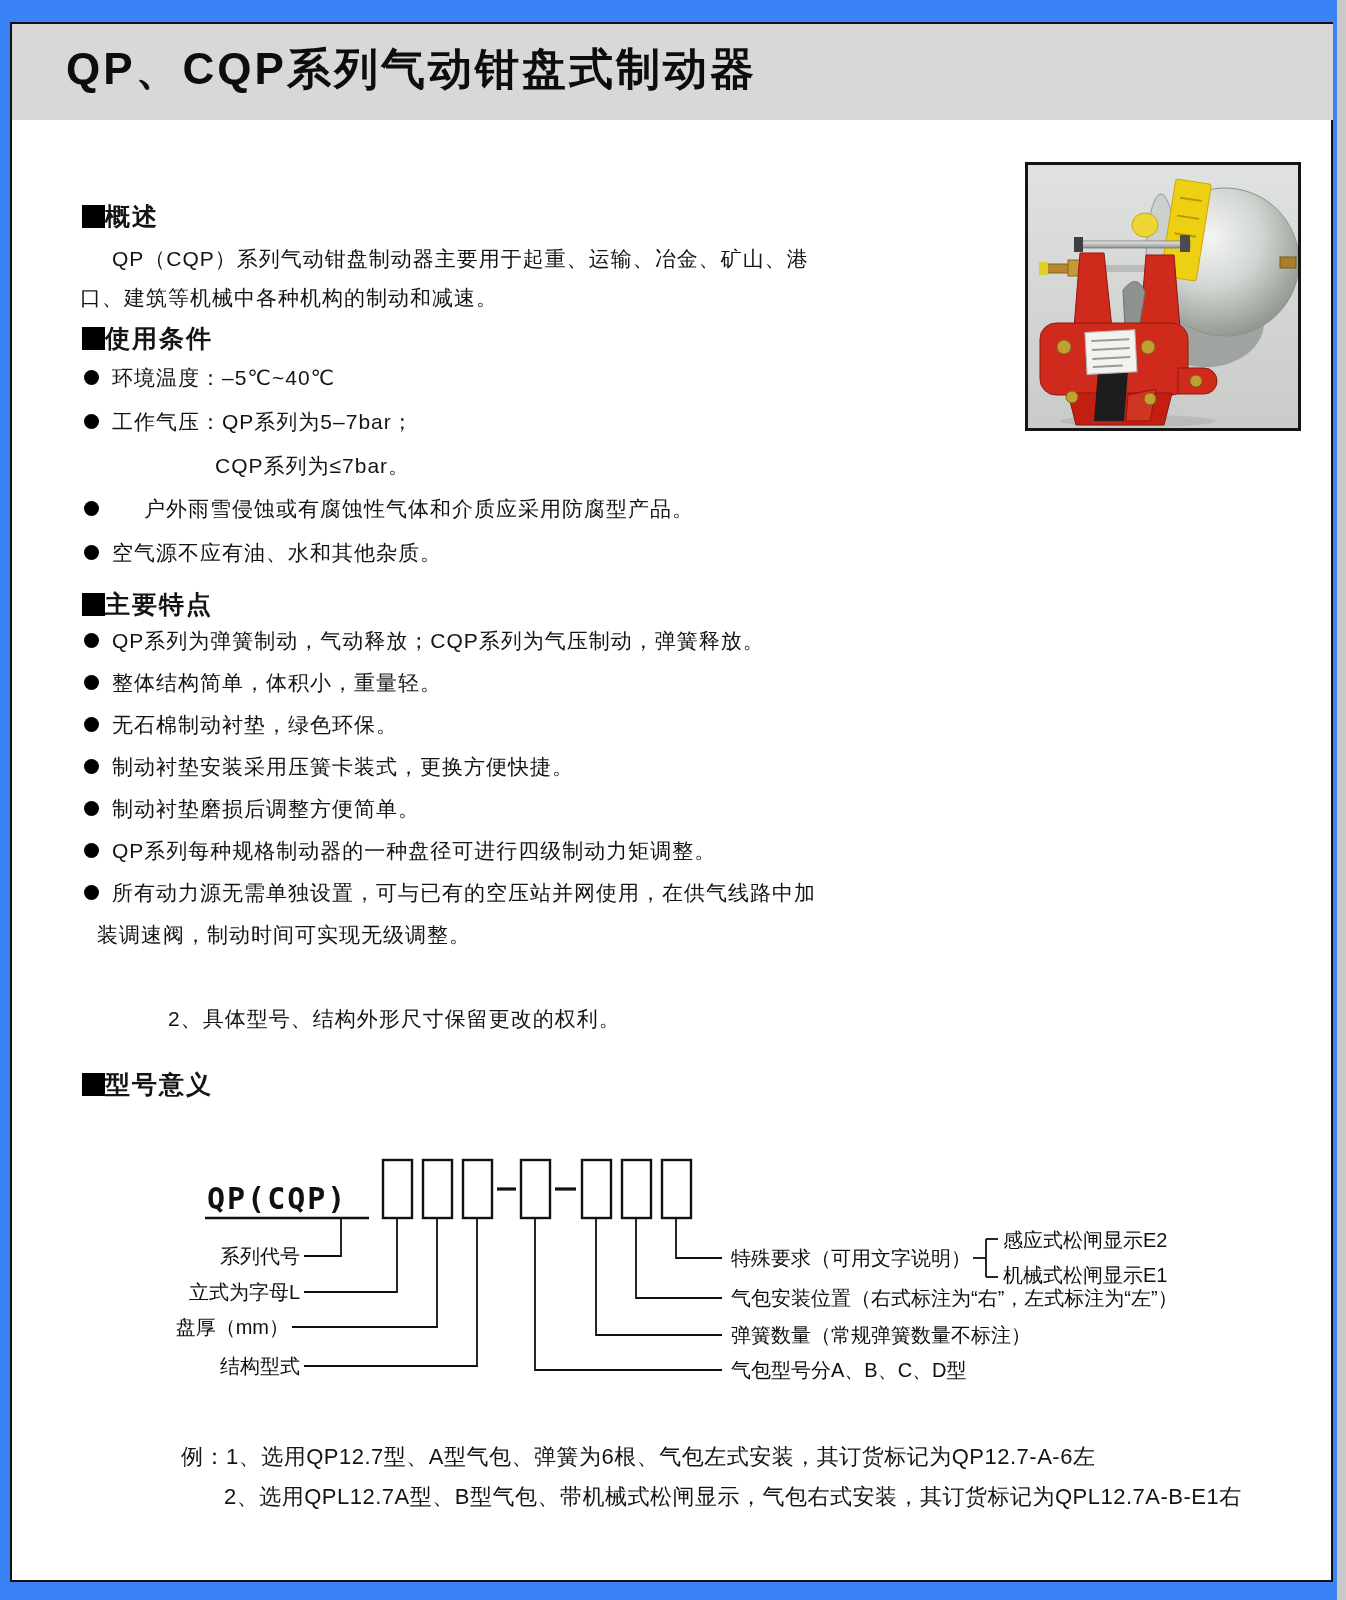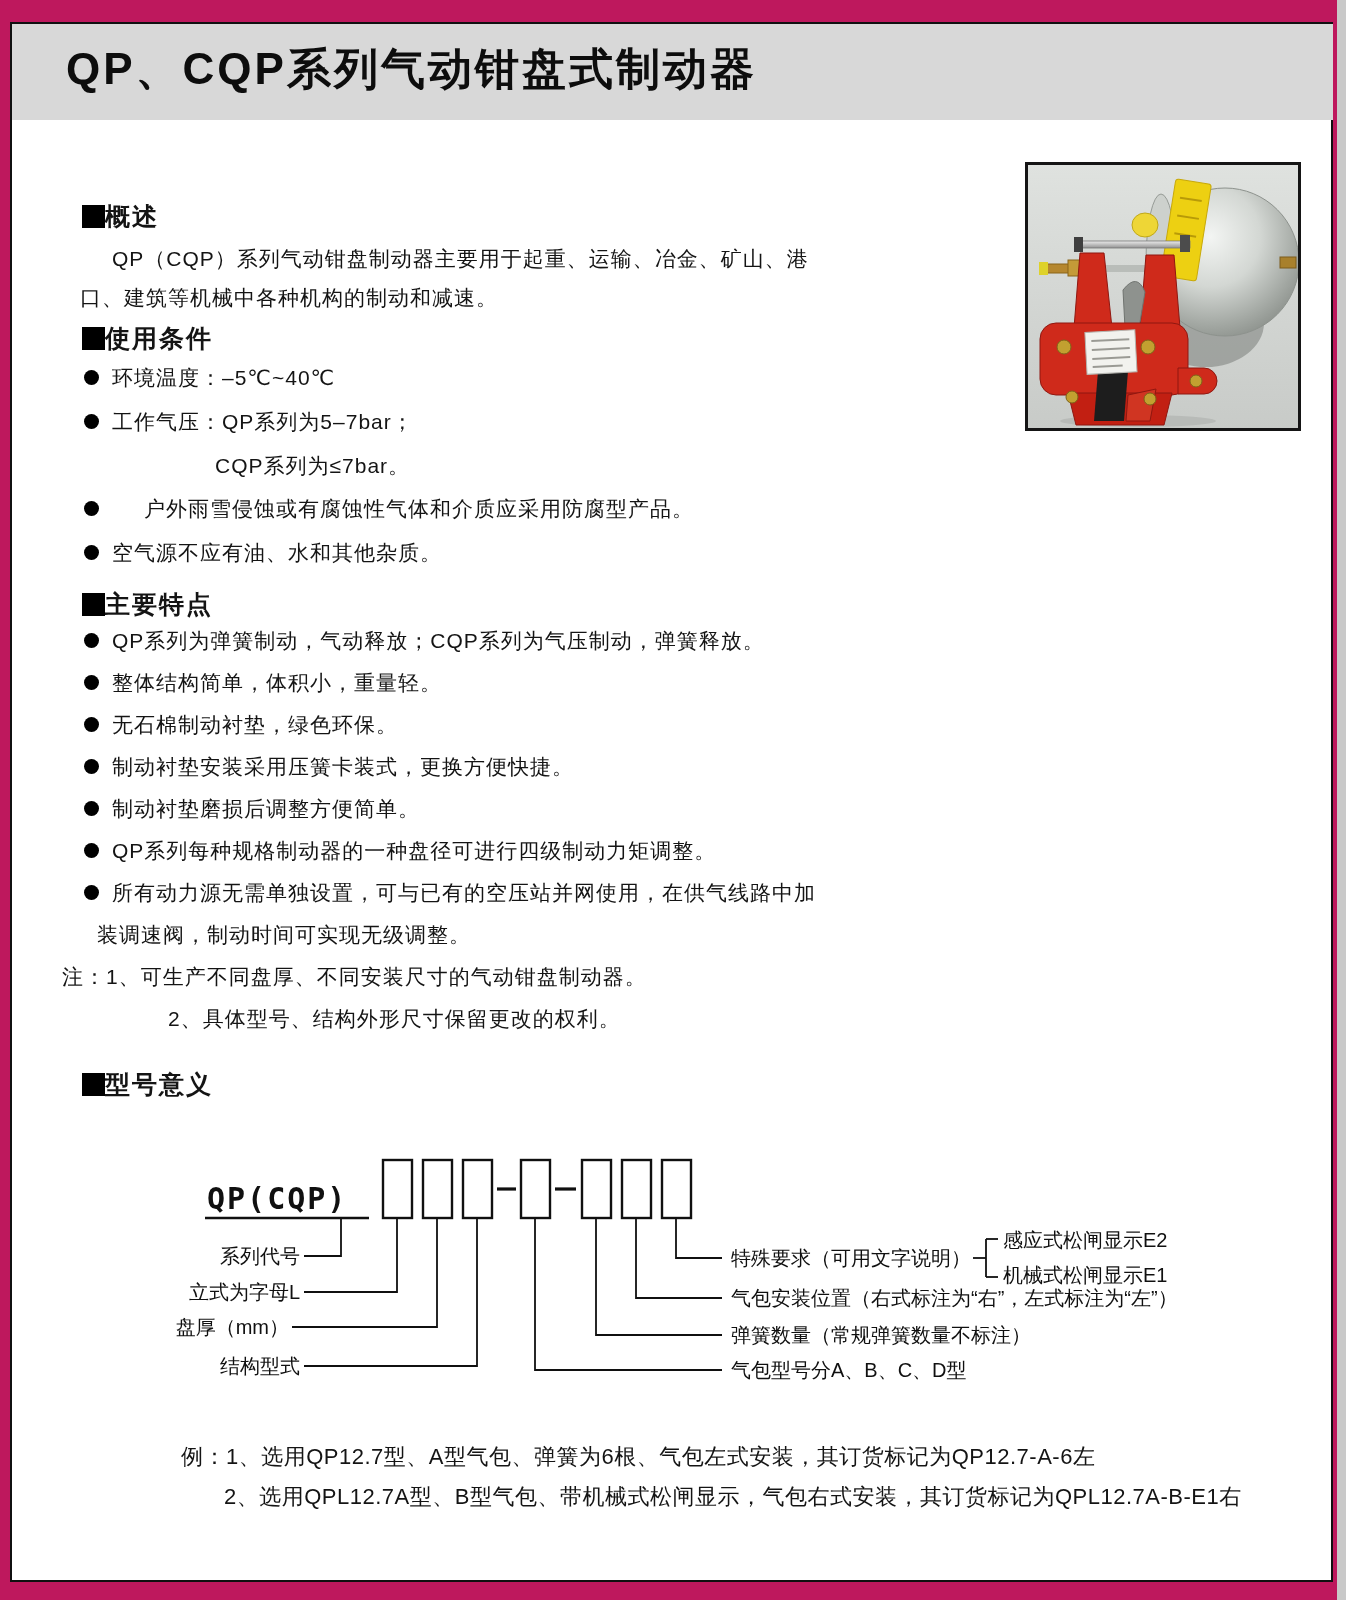--- a/index.html
+++ b/index.html
@@ -1,17 +1,17 @@
 <!DOCTYPE html>
 <html><head>
 <meta charset="utf-8">
 <style>
   html,body { margin:0; padding:0; background:#ffffff; }
   body { font-family:"Liberation Sans","DejaVu Sans",sans-serif; color:#141414; }
-  .canvas { position:relative; width:1346px; height:1600px; background:#be185d; overflow:hidden; }
+  .canvas { position:relative; width:1346px; height:1600px; background:#3b82f6; overflow:hidden; }
   .edge-strip { position:absolute; right:0; top:0; width:9px; height:1600px; background:#c9c9c9; }
   .page-frame { position:absolute; left:10px; top:22px; width:1323px; height:1560px;
                 border:2px solid #101010; background:#ffffff; box-sizing:border-box; }
   .header-bar { position:absolute; left:12px; top:24px; width:1321px; height:96px; background:#d8d8d8; }
   .page-title { position:absolute; left:66px; top:40px; font-size:44px; font-weight:bold;
                 letter-spacing:3px; white-space:nowrap; color:#0d0d0d; }
 
   .sec-head { position:absolute; display:flex; align-items:center; gap:0;
               font-size:25px; font-weight:bold; letter-spacing:2px; white-space:nowrap; }
   .sec-head .sq { width:23px; height:23px; background:#000; flex:0 0 auto; }
@@ -166,23 +166,20 @@
   <div class="row brow" style="left:84px; top:839px;">
     <span class="dot"></span>
     <span>QP系列每种规格制动器的一种盘径可进行四级制动力矩调整。</span>
   </div>
   <div class="row brow" style="left:84px; top:881px;">
     <span class="dot"></span>
     <span>所有动力源无需单独设置，可与已有的空压站并网使用，在供气线路中加</span>
   </div>
   <div class="row" style="left:97px; top:923px;text-align:right;">装调速阀，制动时间可实现无级调整。</div>
 
-  <div class="row" style="left:62px; top:965px;">
-    <span>注：</span><span>1、可生产不同盘厚、不同安装尺寸的气动钳盘制动器。</span>
-  </div>
   <div class="row" style="left:124px; top:1007px;margin-left:44px;">2、具体型号、结构外形尺寸保留更改的权利。</div>
 
   <div class="sec-head" style="left:82px; top:1068px;text-align:center;">
     <span class="sq"></span>
     <span>型号意义</span>
   </div>
 
   <svg class="diagram-svg" width="1346" height="262" viewBox="0 0 1346 262">
     <g stroke="#101010" stroke-width="2.4" fill="none">
       <rect x="383" y="30" width="29" height="58"></rect>

